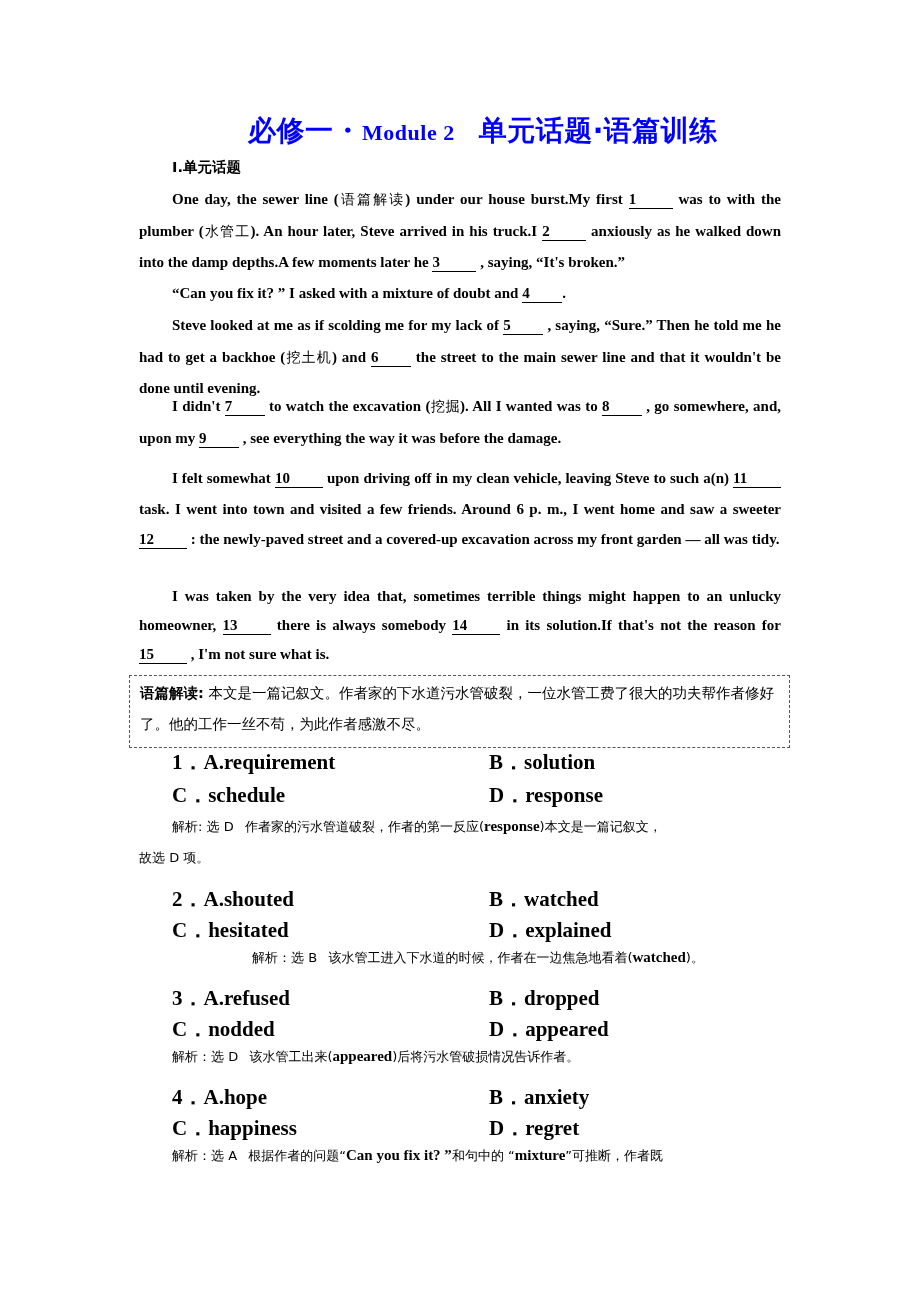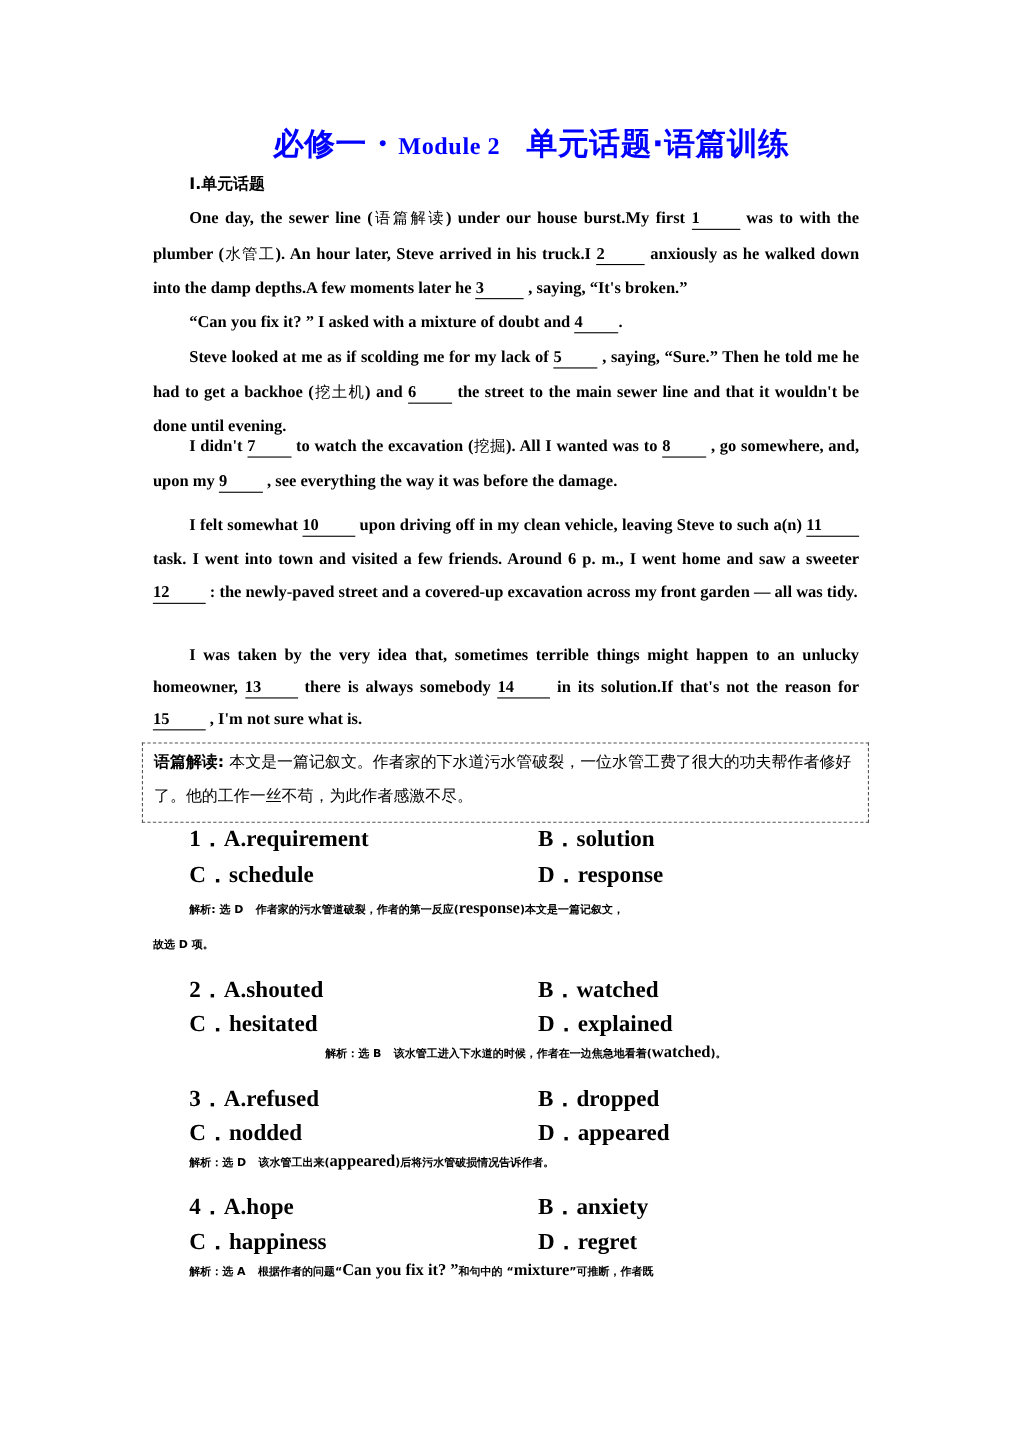--- a/index.html
+++ b/index.html
@@ -35,21 +35,21 @@
     position: absolute; left: 10px; top: 2px; width: 645px; font-family: "DejaVu Sans", sans-serif;
     font-size: 14.5px; line-height: 31px;
   }
   .opt-row { position: absolute; font-size: 21px; font-weight: bold; }
   .opt-a { left: 172px; }
   .opt-b { left: 441px; margin-left: 48px; }
   .analysis {
     position: absolute; left: 139px; width: 645px; font-size: 15px; font-weight: bold; line-height: 31px;
   }
   .analysis .lead { display: inline-block; width: 33px; }
-  .analysis .cn { font-family: "DejaVu Sans", sans-serif; font-weight: bold; font-size: 10px; }
+  .analysis .cn { font-family: "DejaVu Sans", sans-serif; font-weight: normal; font-size: 13px; }
 </style>
 </head>
 <body>
 
 <div class="title">
   <span class="cn">必修一・</span><span>Module 2</span>&nbsp;&nbsp;&nbsp;&nbsp;<span class="cn">单元话题·语篇训练</span>
 </div>
 
 <div class="section-head">Ⅰ.单元话题</div>
 

